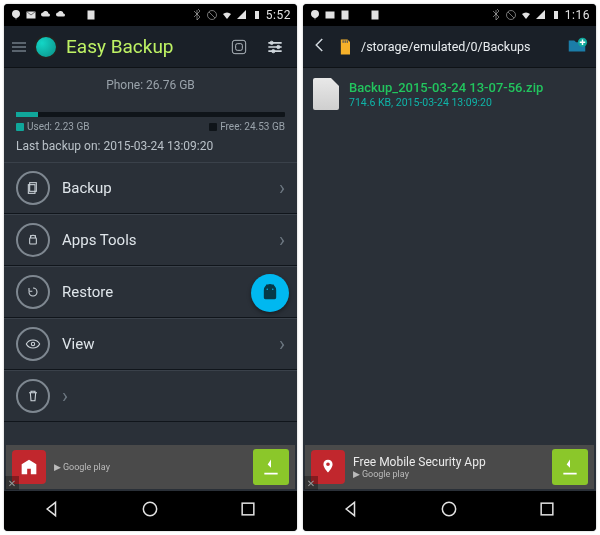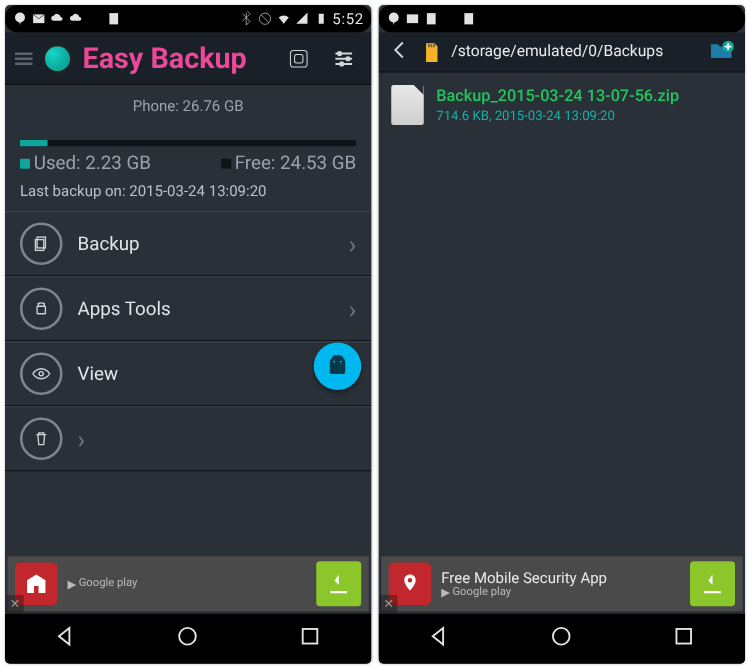--- a/index.html
+++ b/index.html
@@ -20,50 +20,49 @@
     box-shadow: 0 0 2px rgba(0,0,0,.3);
   }
   .statusbar {
     height: 22px;
     background: #000;
     color: #e2e2e2;
     font-size: 12px;
     display: flex; align-items: center;
     padding: 0 6px;
     justify-content: space-between;
-    border-radius: 10px;
   }
   .statusbar .left, .statusbar .right { display: flex; align-items: center; gap: 3px; }
   .statusbar svg { width: 12px; height: 12px; fill: #e2e2e2; }
   .statusbar .clock { font-size: 12px; letter-spacing: .5px; }
   .appbar {
     height: 42px;
     background: #1a2028;
     display: flex; align-items: center;
     padding: 0 8px;
     gap: 8px;
     border-bottom: 1px solid #0e1216;
   }
   .appbar .menu-icon { width: 14px; display:flex; flex-direction:column; gap:2px;}
   .appbar .menu-icon span{height:2px;background:#5a646e;}
   .appbar .logo {
     width: 24px; height: 24px; border-radius: 50%;
     background: radial-gradient(circle at 30% 30%, #13d6c6, #0b8e85);
     border:2px solid #222;
   }
-  .appbar .title { color:#ec4899; font-size:23px; font-weight:700; flex:1; }
+  .appbar .title { color:#bef264; font-size:19px; font-weight:400; flex:1; }
   .appbar .squarebtn, .appbar .sliders {
     width:28px; height:28px; display:flex; align-items:center; justify-content:center;
   }
   .appbar svg { stroke:#cfd6dc; fill:none; }
   .storageblock { padding: 10px 12px 6px; font-size:11px; color:#9aa3ab;}
   .storageblock .phone-label{ text-align:center; margin-bottom:20px; font-size:12px;}
   .bar { height:5px; background:#0f1419; position:relative; margin-bottom:4px; border-radius:1px;}
   .bar .fill{ position:absolute; left:0; top:0; bottom:0; background:#10a79b;}
-  .legrow{ display:flex; justify-content:space-between; font-size:15px;align-items:center; }
+  .legrow{ display:flex; justify-content:space-between; font-size:10px;align-items:center; }
   .legrow .swatch{display:inline-block;width:8px;height:8px;margin-right:3px;vertical-align:middle;border-radius:1px;}
   .lastbackup{ font-size:12px; color:#b9c1c8; margin-top:4px; padding:3px 0; }
   .menulist{ flex:1; }
   .menuitem{
     height:52px; border-top:1px solid #3a414a; border-bottom:1px solid #10151b;
     display:flex; align-items:center; padding:0 12px; gap:12px;
     color:#dfe5ea; font-size:15px;
     background:#2a3038;
     cursor:pointer;
   }
@@ -88,21 +87,21 @@
   .adtext{flex:1;color:#eaeaea;font-size:12px;}
   .adtext .sub{font-size:9px;color:#bbb;display:flex;align-items:center;gap:2px;}
   .dlbtn{width:36px;height:36px;background:#8bc72a;border-radius:3px;display:flex;align-items:center;justify-content:center;}
   .dlbtn svg{width:20px;height:20px;fill:#fff;}
   .adclose{position:absolute;width:14px;height:14px;background:rgba(0,0,0,.3);color:#999;font-size:10px;display:flex;align-items:center;justify-content:center;}
   .navbar{
     height:40px;background:#000;display:flex;align-items:center;justify-content:space-around;
   }
   .navbar svg{width:20px;height:20px;stroke:#e2e2e2;fill:none;stroke-width:1.8;}
   
-  .pathbar{ height:32px;background:#1a2028;display:flex;align-items:center;padding:0 8px;gap:6px;
+  .pathbar{ height:42px;background:#1a2028;display:flex;align-items:center;padding:0 8px;gap:6px;
     border-bottom:1px solid #0e1216;}
   .pathbar .back svg{width:18px;height:18px;stroke:#cfd6dc;stroke-width:2;fill:none;}
   .pathbar .sdicon{width:20px;height:24px;}
   .pathbar .path{flex:1;color:#e8ecef;font-size:12.5px;white-space:nowrap;overflow:hidden;}
   .pathbar .add svg{width:22px;height:22px;}
   .filelist{flex:1;padding:4px 0;}
   .filerow{display:flex;align-items:center;padding:6px 10px;gap:10px;cursor:pointer;}
   .fileicon{width:26px;height:32px;background:linear-gradient(#e8e8e8,#cfcfcf);border-radius:2px;position:relative;flex:none;}
   .fileicon::before{content:"";position:absolute;top:0;right:0;width:8px;height:8px;background:#2a3038;clip-path:polygon(0 0,100% 100%,100% 0);}
   .filemeta .name{color:#22c55e;font-size:13px;font-weight:500;}
@@ -208,20 +207,29 @@
             <rect x="7" y="9" width="10" height="9" rx="1"></rect>
             <path d="M8 9a4 4 0 018 0M8 5l1 2M16 5l-1 2"></path>
           </svg>
         </div>
       <div class="label">Apps Tools</div>
       <div class="chev">›</div>
     </div>
     <div class="menuitem">
       <div class="ring">
           <svg viewBox="0 0 24 24">
+            <path d="M12 6a6 6 0 11-6 6M6 6v5h5"></path>
+          </svg>
+        </div>
+      <div class="label">Restore</div>
+      <div class="chev">›</div>
+    </div>
+    <div class="menuitem">
+      <div class="ring">
+          <svg viewBox="0 0 24 24">
             <path d="M2 12s3-6 10-6 10 6 10 6-3 6-10 6S2 12 2 12z"></path>
             <circle cx="12" cy="12" r="2.5"></circle>
           </svg>
         </div>
       <div class="label">View</div>
       <div class="chev">›</div>
     </div>
     <div class="menuitem">
       <div class="ring">
           <svg viewBox="0 0 24 24">
@@ -284,20 +292,39 @@
         </svg>
       <svg viewBox="0 0 24 24">
           <rect x="5" y="3" width="14" height="18"></rect>
         </svg>
       <svg viewBox="0 0 24 24">
           <path d="M12 3v10m0 0l-4-4m4 4l4-4M4 19h16"></path>
         </svg>
       <svg viewBox="0 0 24 24">
           <rect x="5" y="3" width="14" height="18"></rect>
         </svg>
+    </div>
+    <div class="right">
+      <svg viewBox="0 0 24 24">
+          <path d="M12 2v20l6-6-12-12m0 12l12-12-6-6" fill="none" stroke="#e2e2e2"></path>
+        </svg>
+      <svg viewBox="0 0 24 24">
+          <circle cx="12" cy="12" r="9" fill="none" stroke="#e2e2e2"></circle>
+          <path d="M6 6l12 12" stroke="#e2e2e2"></path>
+        </svg>
+      <svg viewBox="0 0 24 24">
+          <path d="M12 20l8-10a12 12 0 00-16 0l8 10z"></path>
+        </svg>
+      <svg viewBox="0 0 24 24">
+          <path d="M2 20L20 2v18H2z"></path>
+        </svg>
+      <svg viewBox="0 0 24 24">
+          <rect x="8" y="4" width="8" height="16"></rect>
+        </svg>
+      <span class="clock">1:16</span>
     </div>
   </div>
 
   <div class="pathbar">
     <div class="back"><svg viewBox="0 0 24 24">
           <path d="M15 4l-8 8 8 8"></path>
         </svg></div>
     <svg class="sdicon" viewBox="0 0 24 24">
         <path d="M7 3h8l3 3v15H7V3z" fill="#f6b12a"></path>
         <rect x="9" y="4" width="1.5" height="3" fill="#555"></rect>

